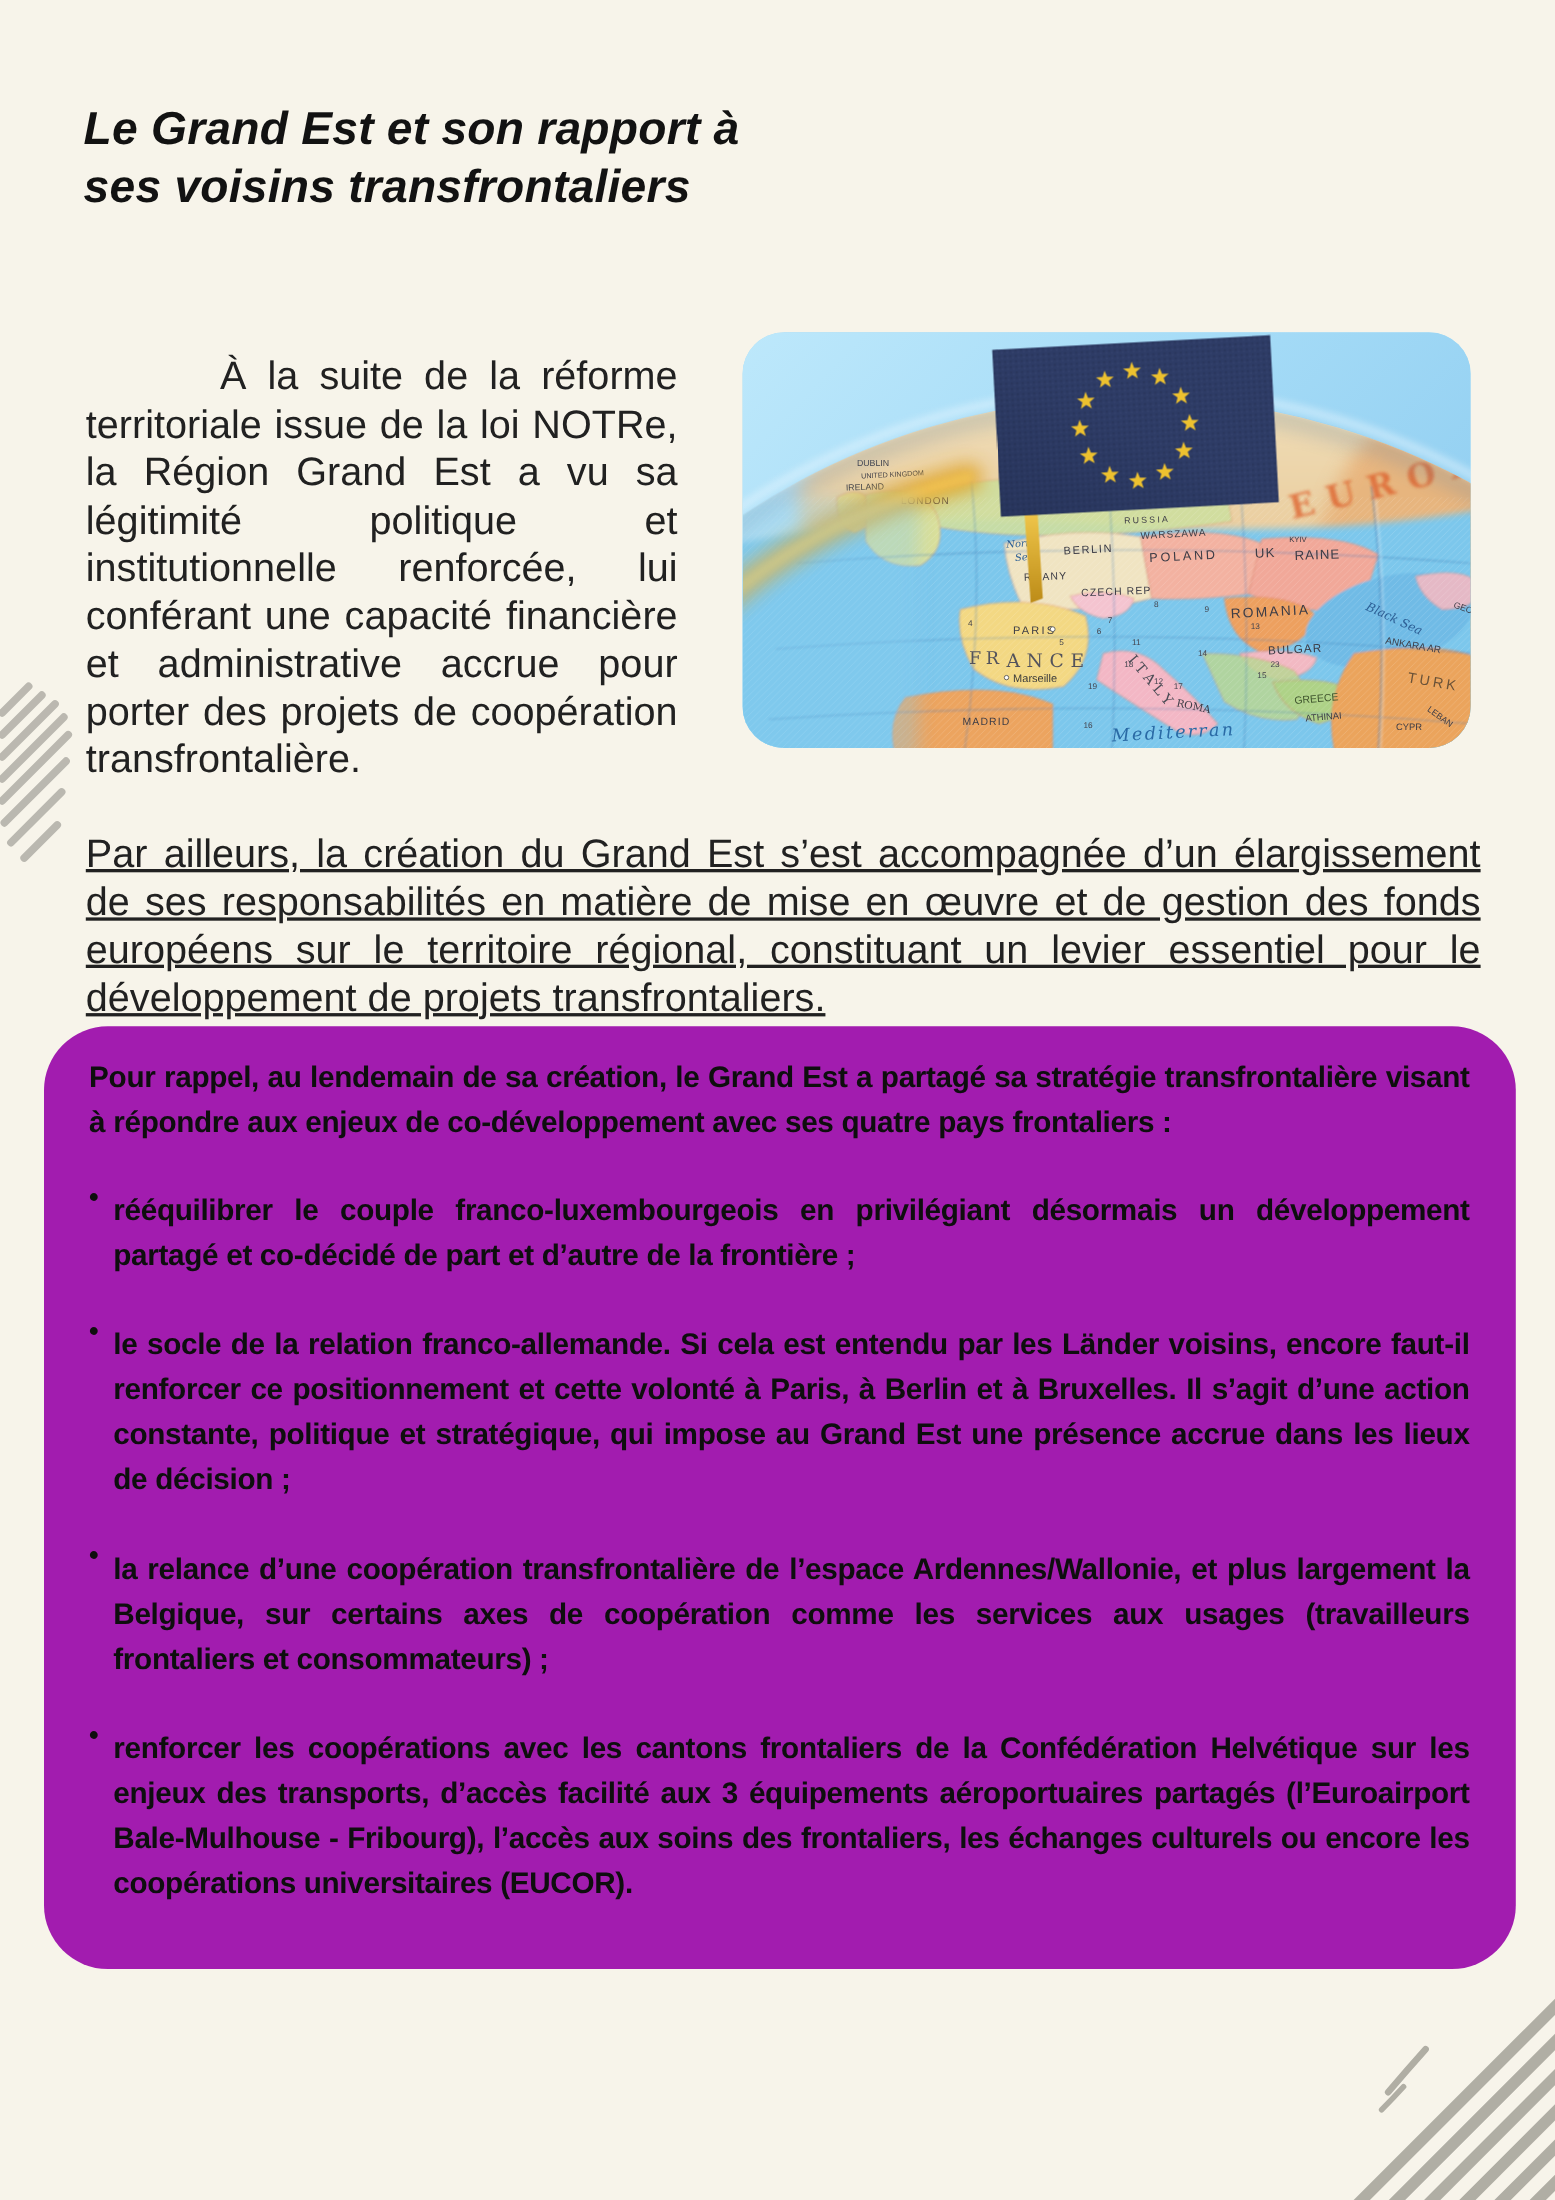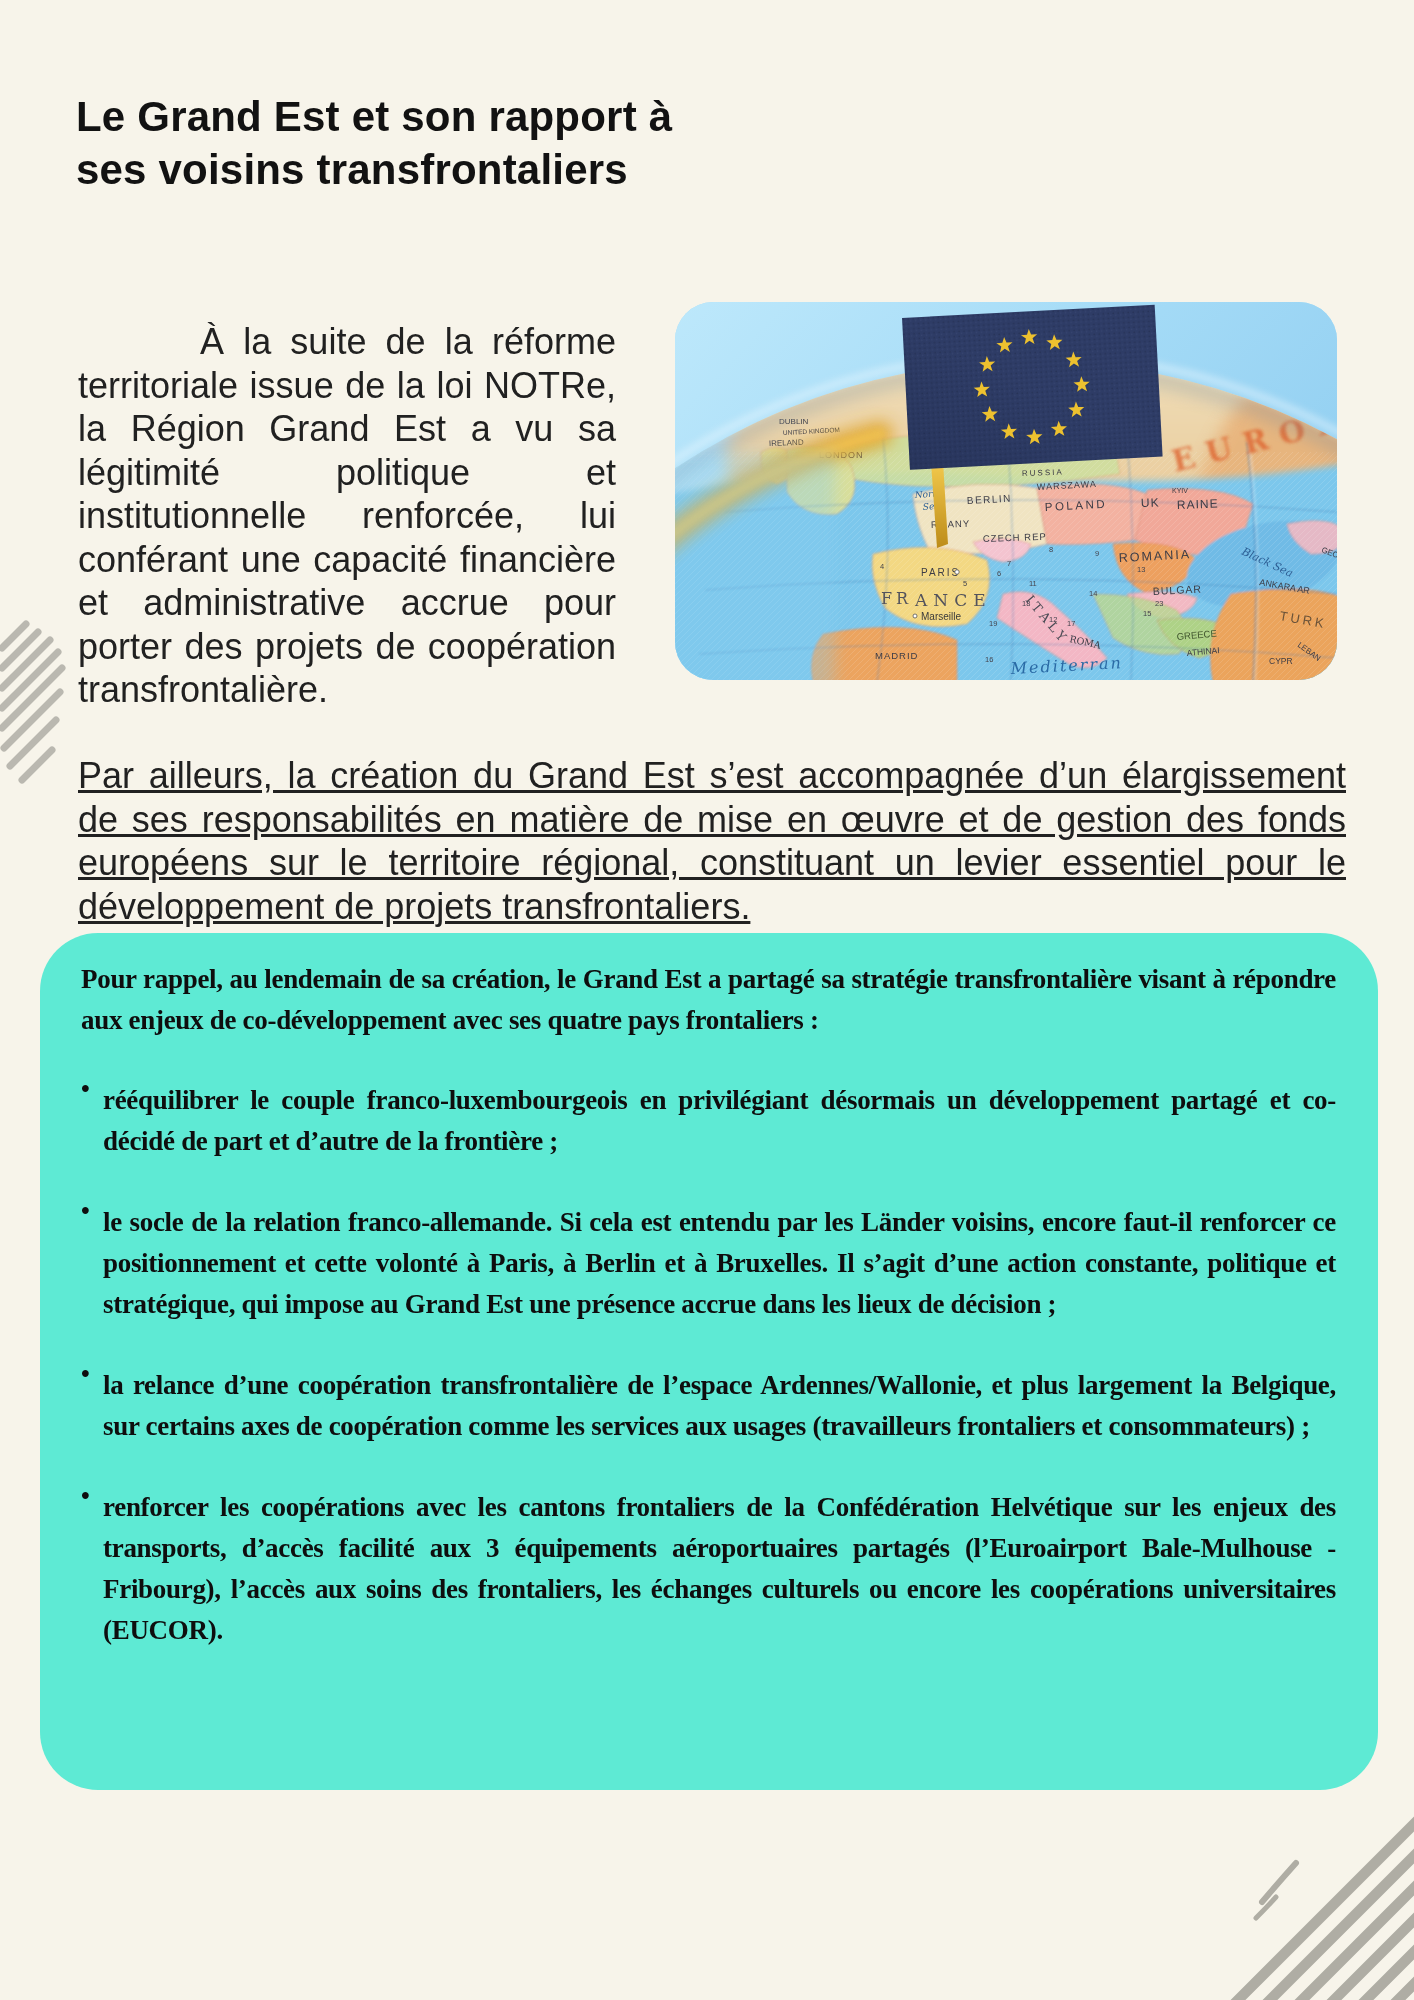--- a/index.html
+++ b/index.html
@@ -3,38 +3,38 @@
 <meta charset="utf-8">
 <style>
   html,body{margin:0;padding:0;background:#e9e9e9;}
   .page{
     position:relative; width:1414px; height:2000px;
     background:#f7f4ea; overflow:hidden;
     font-family:"Liberation Sans", sans-serif; color:#1c1c1c;
   }
   .title{
     position:absolute; left:76px; top:62px;
-    font-size:42px; line-height:53px; font-weight:700; 
+    font-size:42px; line-height:53px; font-weight:700; font-style:italic;
     color:#121212; letter-spacing:.2px; white-space:nowrap;
   }
   .para{
     position:absolute; font-size:36px; line-height:43.5px;
     text-align:justify; color:#212121;
   }
   .para1{left:78px; top:284px; width:538px; text-indent:122px;}
   .para2{left:78px; top:718px; width:1268px;text-decoration:underline;}
   .photo{
     position:absolute; left:675px; top:302px; width:662px; height:378px;
     border-radius:38px; overflow:hidden; background:#a9ddf6;
   }
   .photo svg{display:block;}
   .callout{
     position:absolute; left:40px; top:933px; width:1338px; height:857px;
-    background:#5eead4; border-radius:58px; box-sizing:border-box;
-    padding:26px 42px 0 41px; color:#0e0e0e;font-family:Liberation Serif, serif;
+    background:#a21caf; border-radius:58px; box-sizing:border-box;
+    padding:26px 42px 0 41px; color:#0e0e0e;
   }
   .callout-intro{
     font-weight:700; font-size:27px; line-height:41px;
     text-align:justify; letter-spacing:-.3px;
   }
   .bullets{margin:27px 0 0 0; padding:0; list-style:none;
     display:flex; flex-direction:column; gap:28px;}
   .bullet{display:flex;}
   .bullet-dot{flex:0 0 22px; font-size:25px; line-height:41px; font-weight:700;}
   .bullet-text{flex:1; font-weight:700; font-size:27px; line-height:41px;

